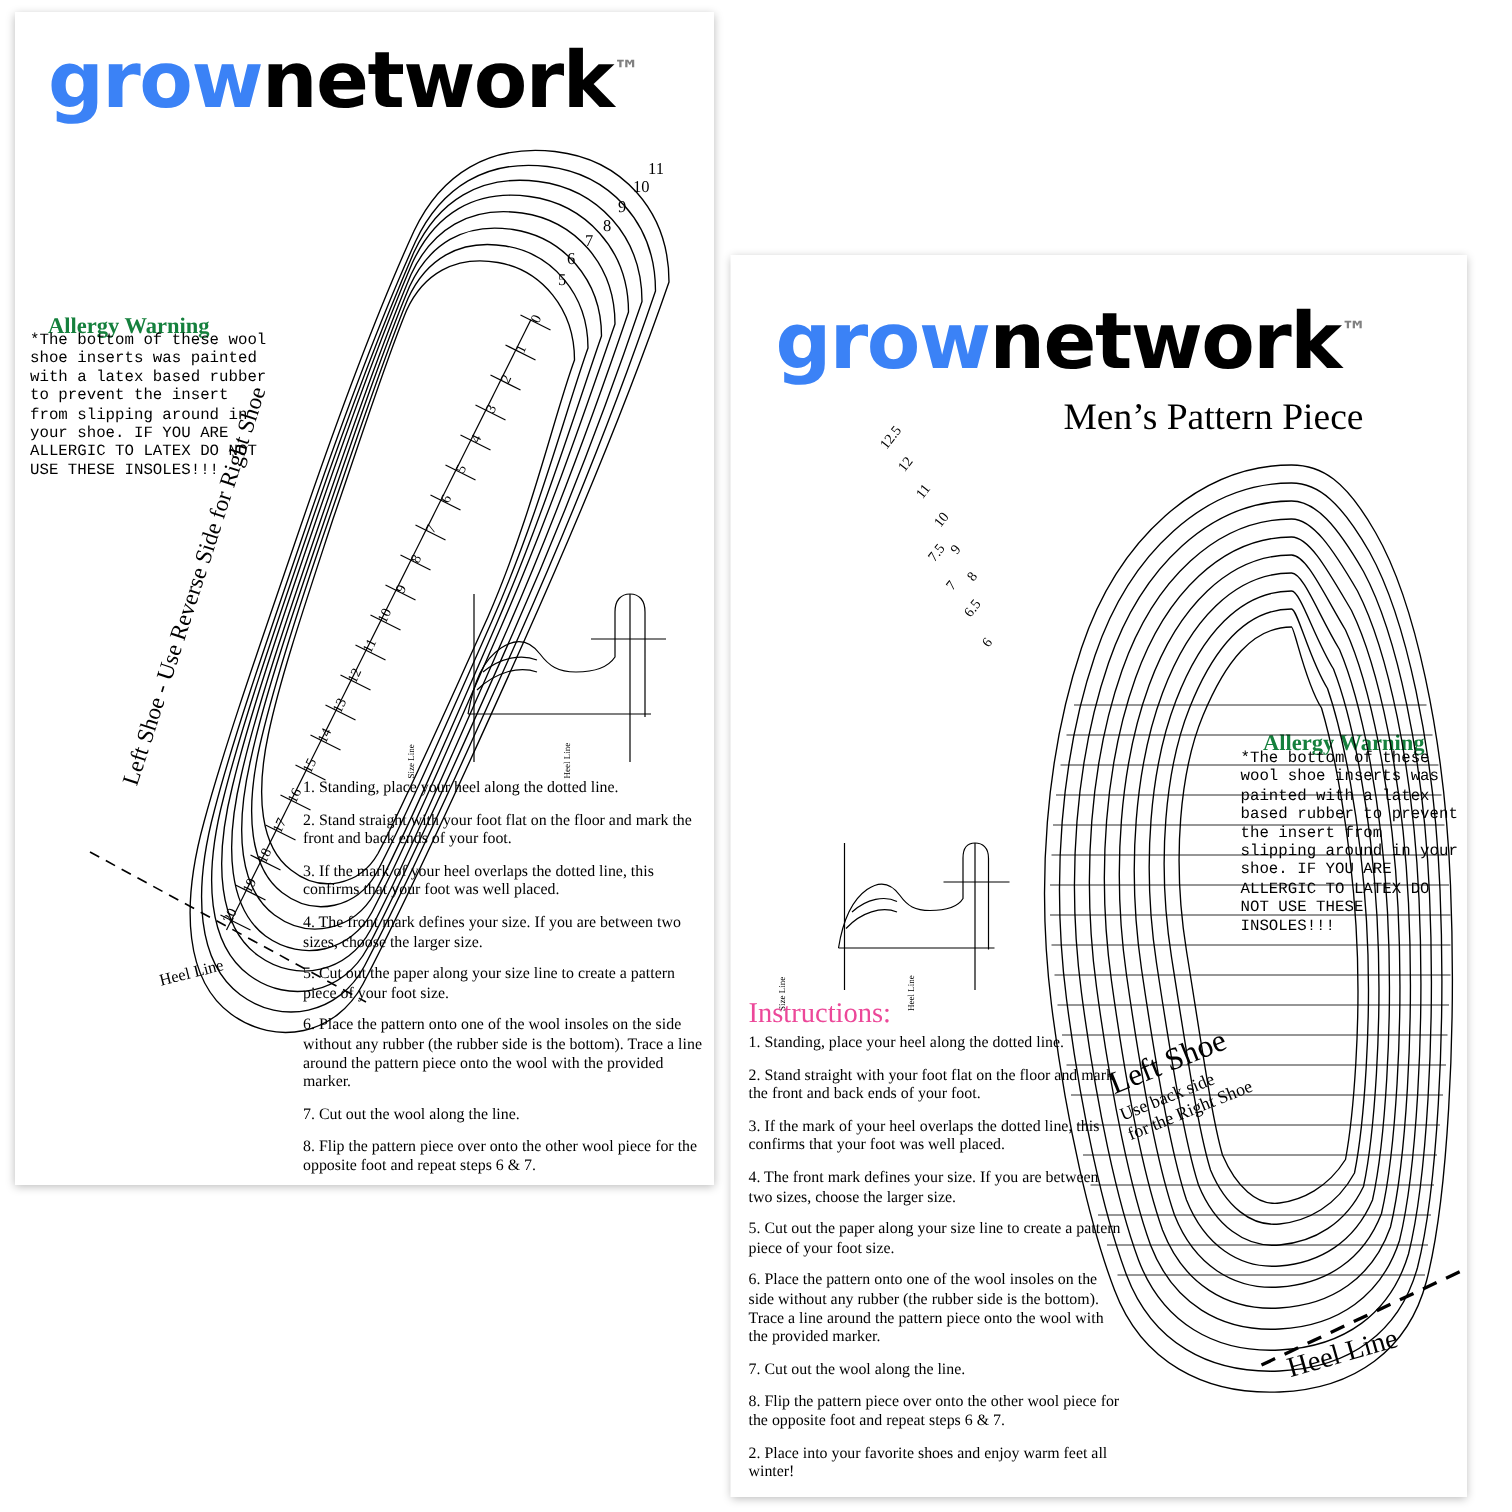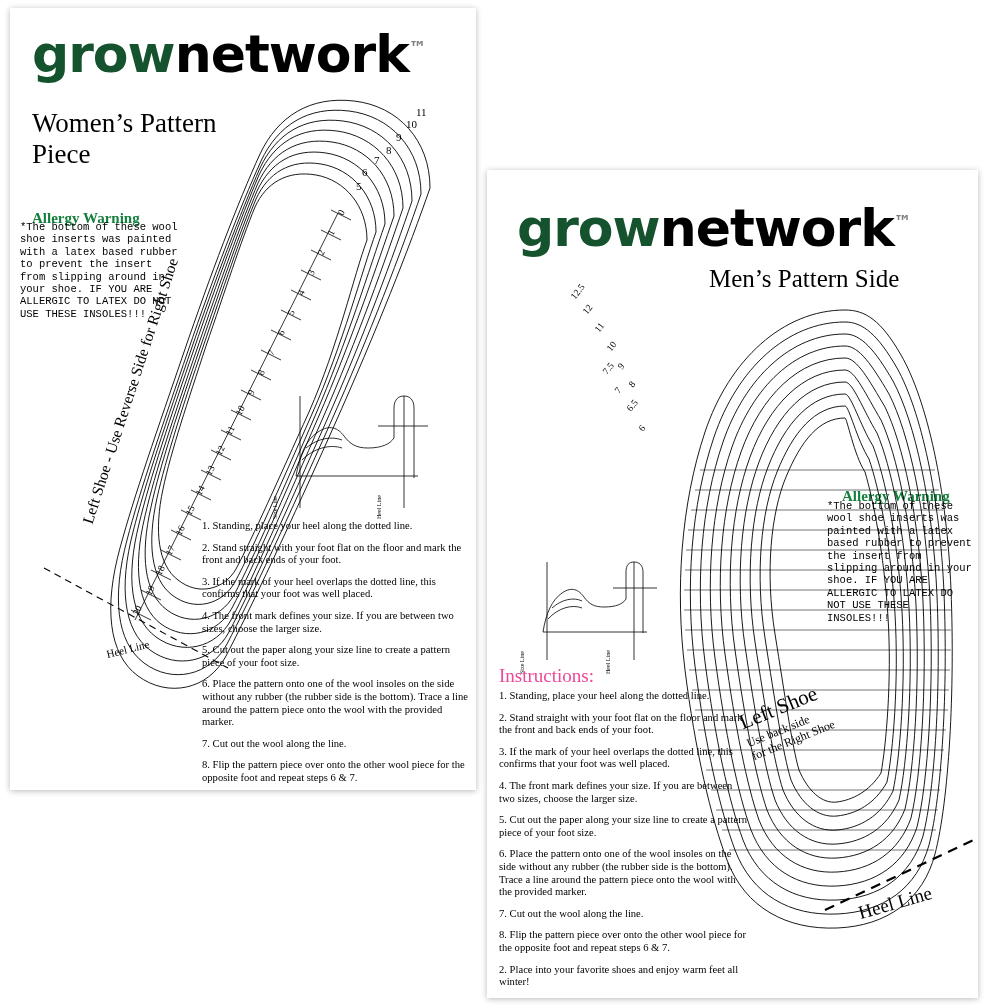--- a/index.html
+++ b/index.html
@@ -36,21 +36,21 @@
   }
 
   
   .logo {
     position: absolute;
     white-space: nowrap;
     font-family: "DejaVu Sans", sans-serif;
     font-weight: bold;
     letter-spacing: -1px;
   }
-  .logo .grow { color: #14532d; }
+  .logo .grow { color: #3b82f6; }
   .logo .network { color: #000000; }
   .logo .tm {
     font-size: 0.34em;
     vertical-align: super;
     color: #808080;
     font-weight: bold;
     letter-spacing: 0;
   }
   #womens-logo { left: 22px; top: 16px; font-size: 52px; }
   #mens-logo   { left: 30px; top: 28px; font-size: 52px; }
@@ -109,21 +109,21 @@
     font-family: "Liberation Serif", serif;
     color: #000;
   }
   .instr-list li { margin: 0 0 9px 0; font-family: Liberation Serif, serif; }
 
   #womens-instr { left: 192px; top: 512px; width: 268px; font-size: 10.6px; line-height: 12.6px; }
   #mens-instr-head { left: 12px; top: 495px; }
   #mens-instr { left: 12px; top: 520px; width: 250px; font-size: 10.6px; line-height: 12.6px; }
 
   
-  .art { position: absolute; left: 0; top: 0; padding-left: 28px; }
+  .art { position: absolute; left: 16px; top: 0; padding-left: 28px; }
   .art svg { display: block; }
 
   
   .rot-label {
     position: absolute;
     font-family: "Liberation Serif", serif;
     color: #000;
     white-space: nowrap;
     transform-origin: left bottom;
   }
@@ -166,21 +166,20 @@
 </style>
 </head>
 <body>
 
 <div class="sheet" id="womens-sheet">
 
   <div class="logo" id="womens-logo">
     <span class="grow">grow</span><span class="network">network</span><span class="tm">™</span>
   </div>
 
-  <div class="sheet-title" id="womens-title">Women’s Pattern Piece</div>
 
   <div class="warn-head" id="womens-warn-head">Allergy Warning</div>
   <div class="warn-body" id="womens-warn-body">*The bottom of these wool shoe inserts was painted with a latex based rubber to prevent the insert from slipping around in your shoe. IF YOU ARE ALLERGIC TO LATEX DO NOT USE THESE INSOLES!!!</div>
 
   <div class="art">
     <svg width="466" height="782" viewBox="0 0 466 782" xmlns="http://www.w3.org/2000/svg">
       <g fill="none" stroke="#000" stroke-width="0.9">
 
         <path d="M392 180 C392 132 360 98 316 93 C272 88 240 108 222 146 C200 194 172 268 146 344 C120 420 96 488 82 540 C66 598 70 646 100 668 C130 690 170 682 188 648 C212 602 254 512 296 418 C338 324 372 238 392 180 Z"></path>
         <path d="M383 186 C383 140 352 108 311 103 C270 98 240 117 223 153 C202 199 175 270 150 343 C125 416 102 482 89 532 C74 588 78 634 106 655 C134 676 172 668 189 636 C212 592 252 506 292 416 C332 326 364 242 383 186 Z"></path>
@@ -286,21 +285,21 @@
 
   </ul>
 </div>
 
 <div class="sheet" id="mens-sheet">
 
   <div class="logo" id="mens-logo">
     <span class="grow">grow</span><span class="network">network</span><span class="tm">™</span>
   </div>
 
-  <div class="sheet-title" id="mens-title">Men’s Pattern Side</div>
+  <div class="sheet-title" id="mens-title">Men’s Pattern Piece</div>
 
   <div class="warn-head" id="mens-warn-head">Allergy Warning</div>
   <div class="warn-body" id="mens-warn-body">*The bottom of these wool shoe inserts was painted with a latex based rubber to prevent the insert from slipping around in your shoe. IF YOU ARE ALLERGIC TO LATEX DO NOT USE THESE INSOLES!!!</div>
 
   <div class="art">
     <svg width="491" height="828" viewBox="0 0 491 828" xmlns="http://www.w3.org/2000/svg">
       <g fill="none" stroke="#000" stroke-width="0.9">
         <path d="M330 140 C268 140 214 190 190 262 C166 334 160 420 170 500 C180 580 196 648 212 690 C230 738 272 760 322 758 C372 756 408 730 420 684 C434 630 440 520 436 420 C432 320 412 230 386 185 C366 150 350 140 330 140 Z"></path>
         <path d="M330 152 C272 152 222 199 199 267 C176 335 170 418 180 496 C190 574 205 640 220 680 C237 725 275 746 322 744 C369 742 402 718 414 675 C427 624 433 519 429 423 C425 327 406 241 382 198 C363 165 348 152 330 152 Z"></path>
         <path d="M330 164 C276 164 230 208 208 272 C186 336 180 416 190 492 C200 568 214 632 228 670 C244 712 279 732 322 730 C365 728 396 706 408 666 C420 618 426 518 422 426 C418 334 400 252 378 211 C360 180 346 164 330 164 Z"></path>

